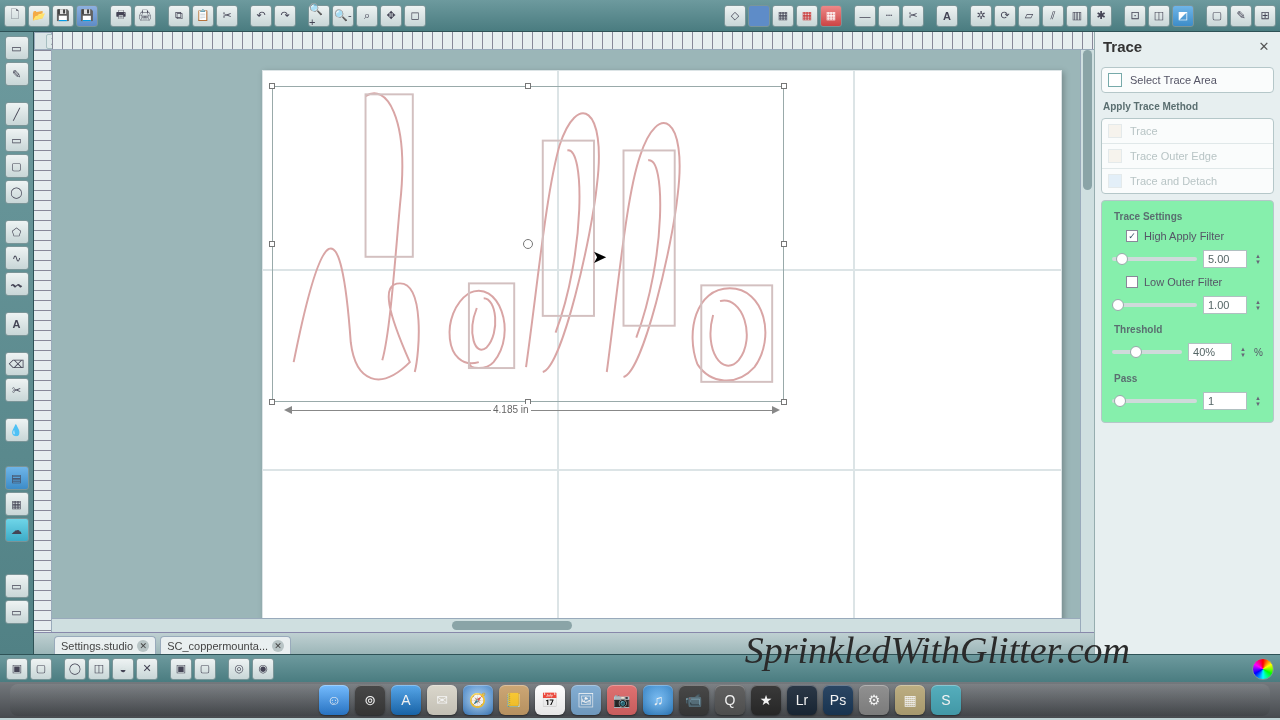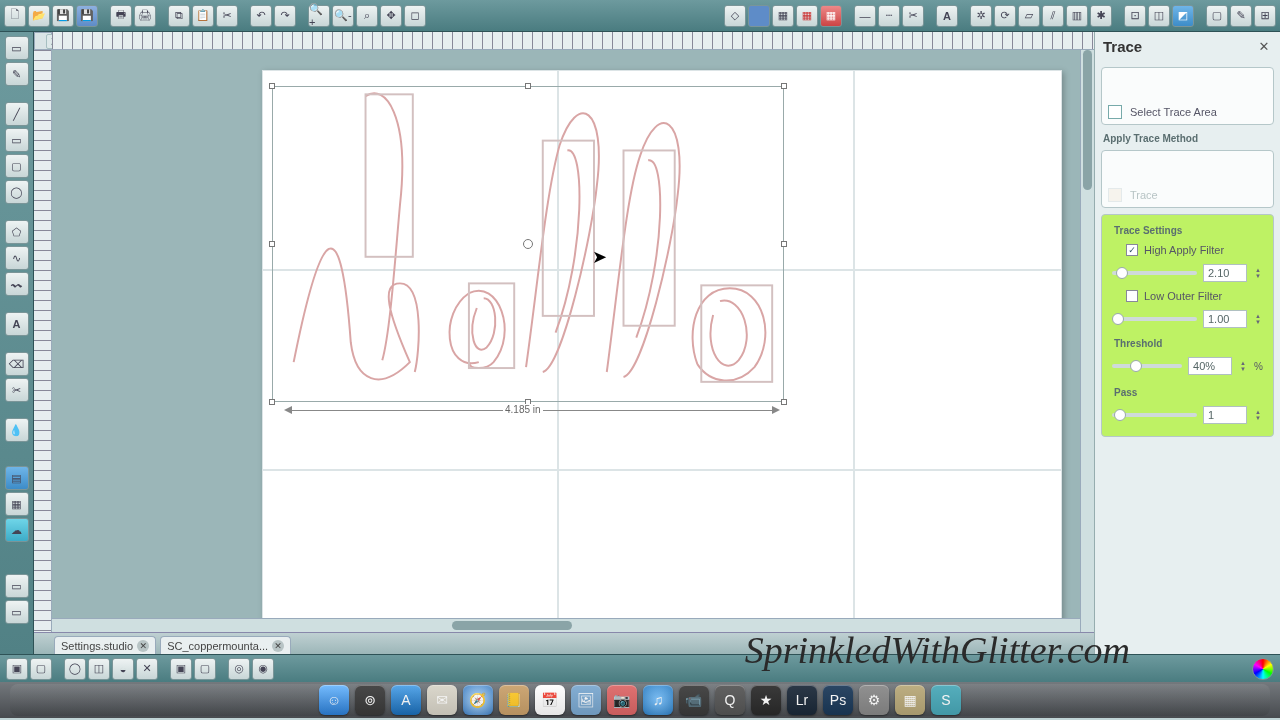--- a/index.html
+++ b/index.html
@@ -78,27 +78,27 @@
 .panel-hdr h3 { font-size:15px; font-weight:bold; color:#333; }
 .panel-close { width:16px;height:16px; cursor:pointer; color:#555; font-size:13px; text-align:center;}
 .panel-body { padding:6px; display:flex; flex-direction:column; gap:6px; flex:1; }
 .btn-row {
   border:1px solid #b5c7c9; border-radius:4px; background:#fafcfc;
 }
 .trace-btn {
   display:flex; align-items:center; gap:8px; padding:5px 6px; border-bottom:1px solid #e0e8e9;
   cursor:pointer; color:#556;
 }
-.trace-btn:last-child { border-bottom:none;margin-top:32px; }
+.trace-btn:last-child { border-bottom:none; }
 .trace-btn .sw { width:14px; height:14px; border:1px solid #aac; background:#f7d9a8; }
 .trace-btn.disabled { color:#b8c4c5; }
 .trace-btn.disabled .sw { border-color:#d0dadb; background:#f3ebe0; opacity:.5;}
 .sect-lbl { font-size:10px; font-weight:bold; color:#5a6e70; margin:2px 0 0 2px;}
 .settings-box {
-  border:1px solid #b5c7c9; border-radius:4px; background:#bef264; padding:8px 10px 12px;
+  border:1px solid #b5c7c9; border-radius:4px; background:#86efac; padding:8px 10px 12px;
   display:flex; flex-direction:column; gap:8px;
 }
 .chk-row { display:flex; align-items:center; gap:6px; color:#556; margin-left:14px;}
 .chk { width:12px;height:12px;border:1px solid #889;background:#fff;display:flex;align-items:center;justify-content:center;font-size:9px;color:#356;}
 .slider-row { display:flex; align-items:center; gap:6px; }
 .slider { flex:1; height:4px; background:#cfdada; border-radius:2px; position:relative;}
 .slider .knob { position:absolute; top:-4px; width:12px;height:12px;border-radius:50%;background:#fff;border:1px solid #99a9aa;}
 .numbox { width:44px;height:18px;border:1px solid #b0c0c1;background:#fff;color:#566;font-size:10px;
   display:flex;align-items:center;padding:0 4px; position:relative;}
 .spin { width:10px; display:flex;flex-direction:column;font-size:6px;color:#667;line-height:6px;text-align:center;}
@@ -233,21 +233,21 @@
           <div class="sel-handle" style="left:7px;top:171px"></div>
           <div class="sel-handle" style="left:519px;top:171px"></div>
           <div class="sel-handle" style="left:7px;top:329px"></div>
           <div class="sel-handle" style="left:263px;top:329px"></div>
           <div class="sel-handle" style="left:519px;top:329px"></div>
           <div class="rot-handle" style="left:261px;top:169px"></div>
 
           <div class="dim-line" style="left:28px;top:340px;width:484px"></div>
           <div class="dim-arrow" style="left:22px;top:336px;border-right:8px solid #888"></div>
           <div class="dim-arrow" style="left:510px;top:336px;border-left:8px solid #888"></div>
-          <div class="dim-lbl" style="left:241px;top:334px">4.185 in</div>
+          <div class="dim-lbl" style="left:229px;top:334px">4.185 in</div>
 
           <svg viewBox="0 0 520 320" style="position:absolute;left:10px;top:16px;width:512px;height:316px">
             <g fill="none" stroke="#d9a5a5" stroke-width="2">
               <path d="M22 280 C 50 140 70 120 80 260 C 85 300 110 310 140 280 C 118 230 110 200 130 200 C 155 200 150 270 145 290 M95 10 C 115 -4 140 30 130 120 C 125 175 120 250 112 278"></path>
               <path d="M210 280 C 175 290 170 230 200 210 C 230 195 250 250 225 280 C 218 288 200 288 200 280 M215 215 C 228 215 232 250 218 265 C 206 275 198 250 208 225"></path>
               <path d="M258 285 C 270 200 278 110 292 60 C 310 5 340 20 330 100 C 325 150 295 285 275 290 M300 65 C 318 60 318 170 288 250"></path>
               <path d="M340 290 C 352 200 360 110 374 70 C 392 15 422 30 412 110 C 407 160 377 290 357 295 M382 75 C 400 70 400 175 370 255"></path>
               <path d="M432 282 C 420 250 430 205 465 205 C 500 205 512 255 490 285 C 472 305 445 302 432 282 M455 218 C 478 212 492 255 474 278 C 458 296 438 268 448 232"></path>
               <rect x="95" y="8" width="48" height="165" stroke="#d3c0c0"></rect>
               <rect x="200" y="200" width="46" height="86" stroke="#d3c0c0"></rect>
@@ -290,35 +290,43 @@
           <span class="sw" style="background:#fff;border:1px solid #7aa"></span>
           <span>Select Trace Area</span>
         </div>
       </div>
       <div class="sect-lbl">Apply Trace Method</div>
       <div class="btn-row">
         <div class="trace-btn disabled">
           <span class="sw"></span>
           <span>Trace</span>
         </div>
+        <div class="trace-btn disabled">
+          <span class="sw"></span>
+          <span>Trace Outer Edge</span>
+        </div>
+        <div class="trace-btn disabled">
+          <span class="sw" style="background:#cde4f5"></span>
+          <span>Trace and Detach</span>
+        </div>
       </div>
 
       <div class="settings-box">
         <div class="sect-lbl">Trace Settings</div>
 
         <div class="chk-row">
           <span class="chk">✓</span>
           <span>High Apply Filter</span>
         </div>
         <div class="slider-row">
           <div class="slider">
               <div class="knob" style="left:4px"></div>
             </div>
           <div class="numbox">
-              <span>2.10</span>
+              <span>5.00</span>
             </div>
           <div class="spin">▲<br>▼</div>
         </div>
 
         <div class="chk-row">
           <span class="chk"></span>
           <span>Low Outer Filter</span>
         </div>
         <div class="slider-row">
           <div class="slider">

